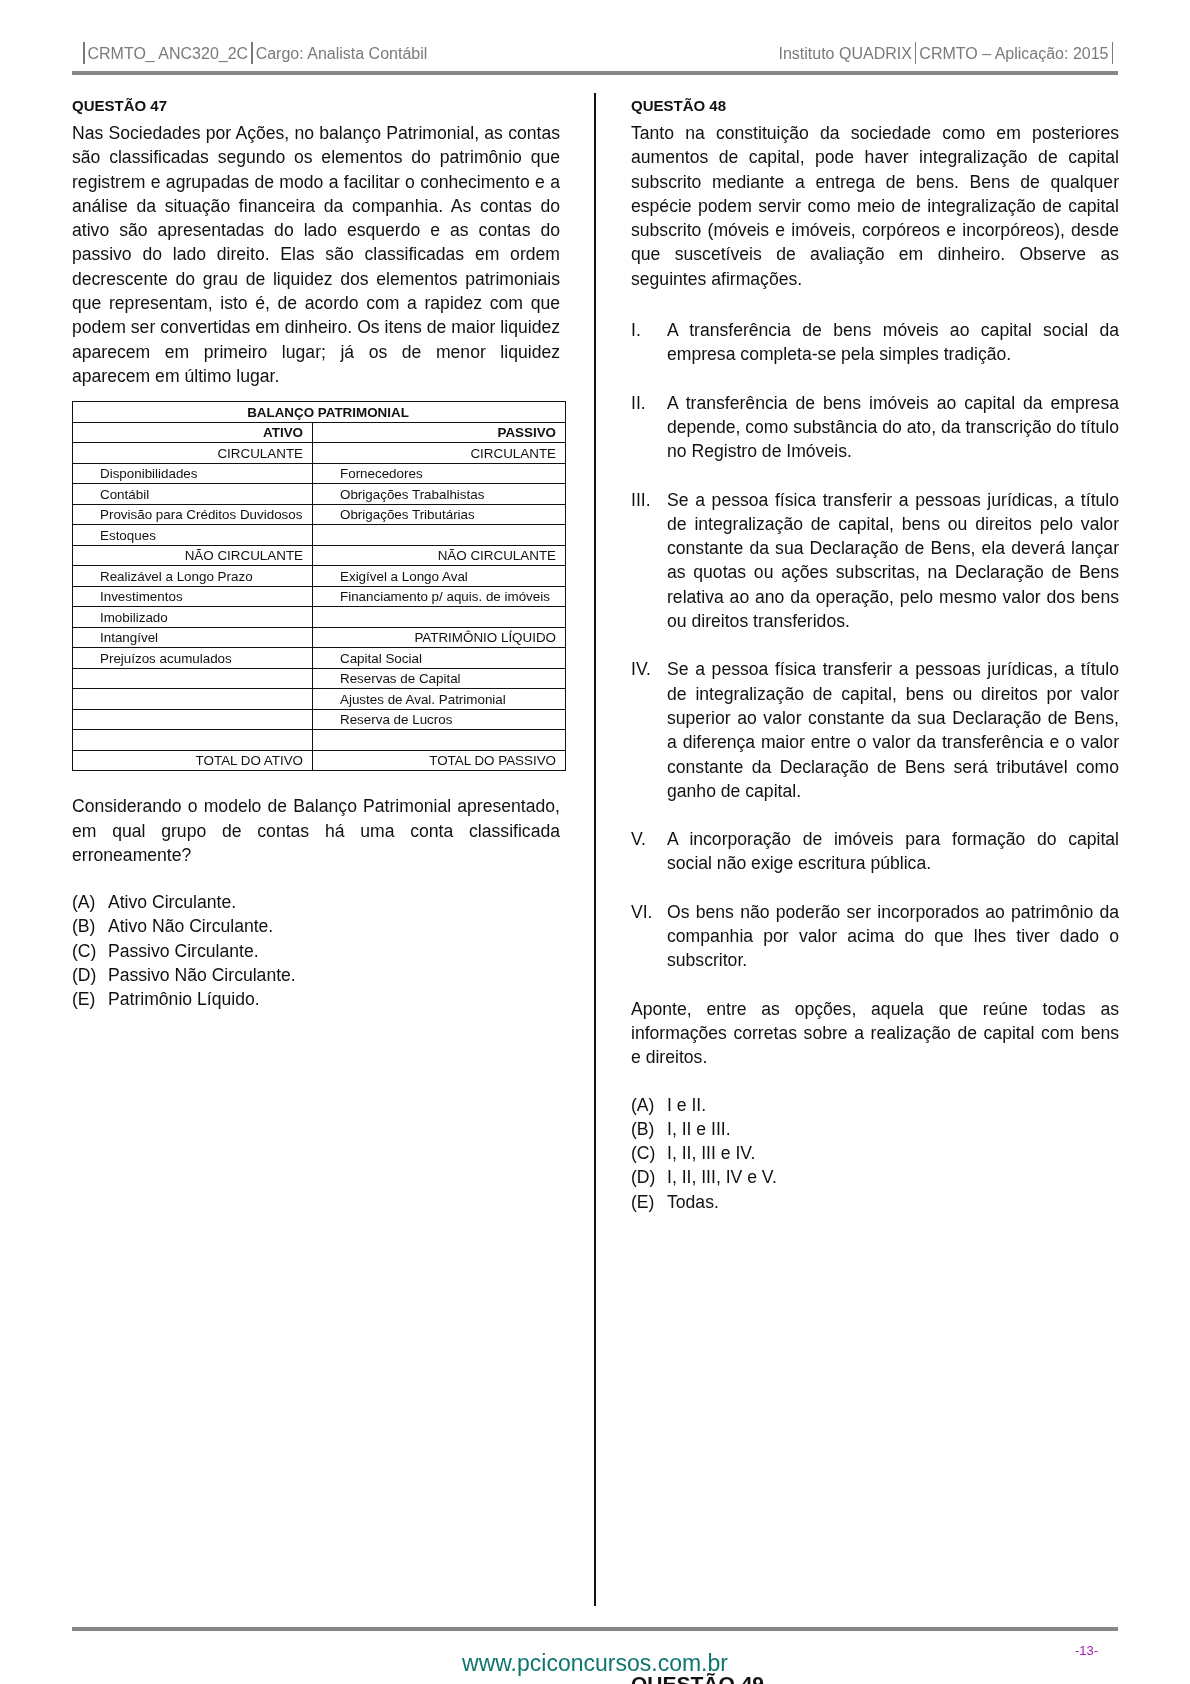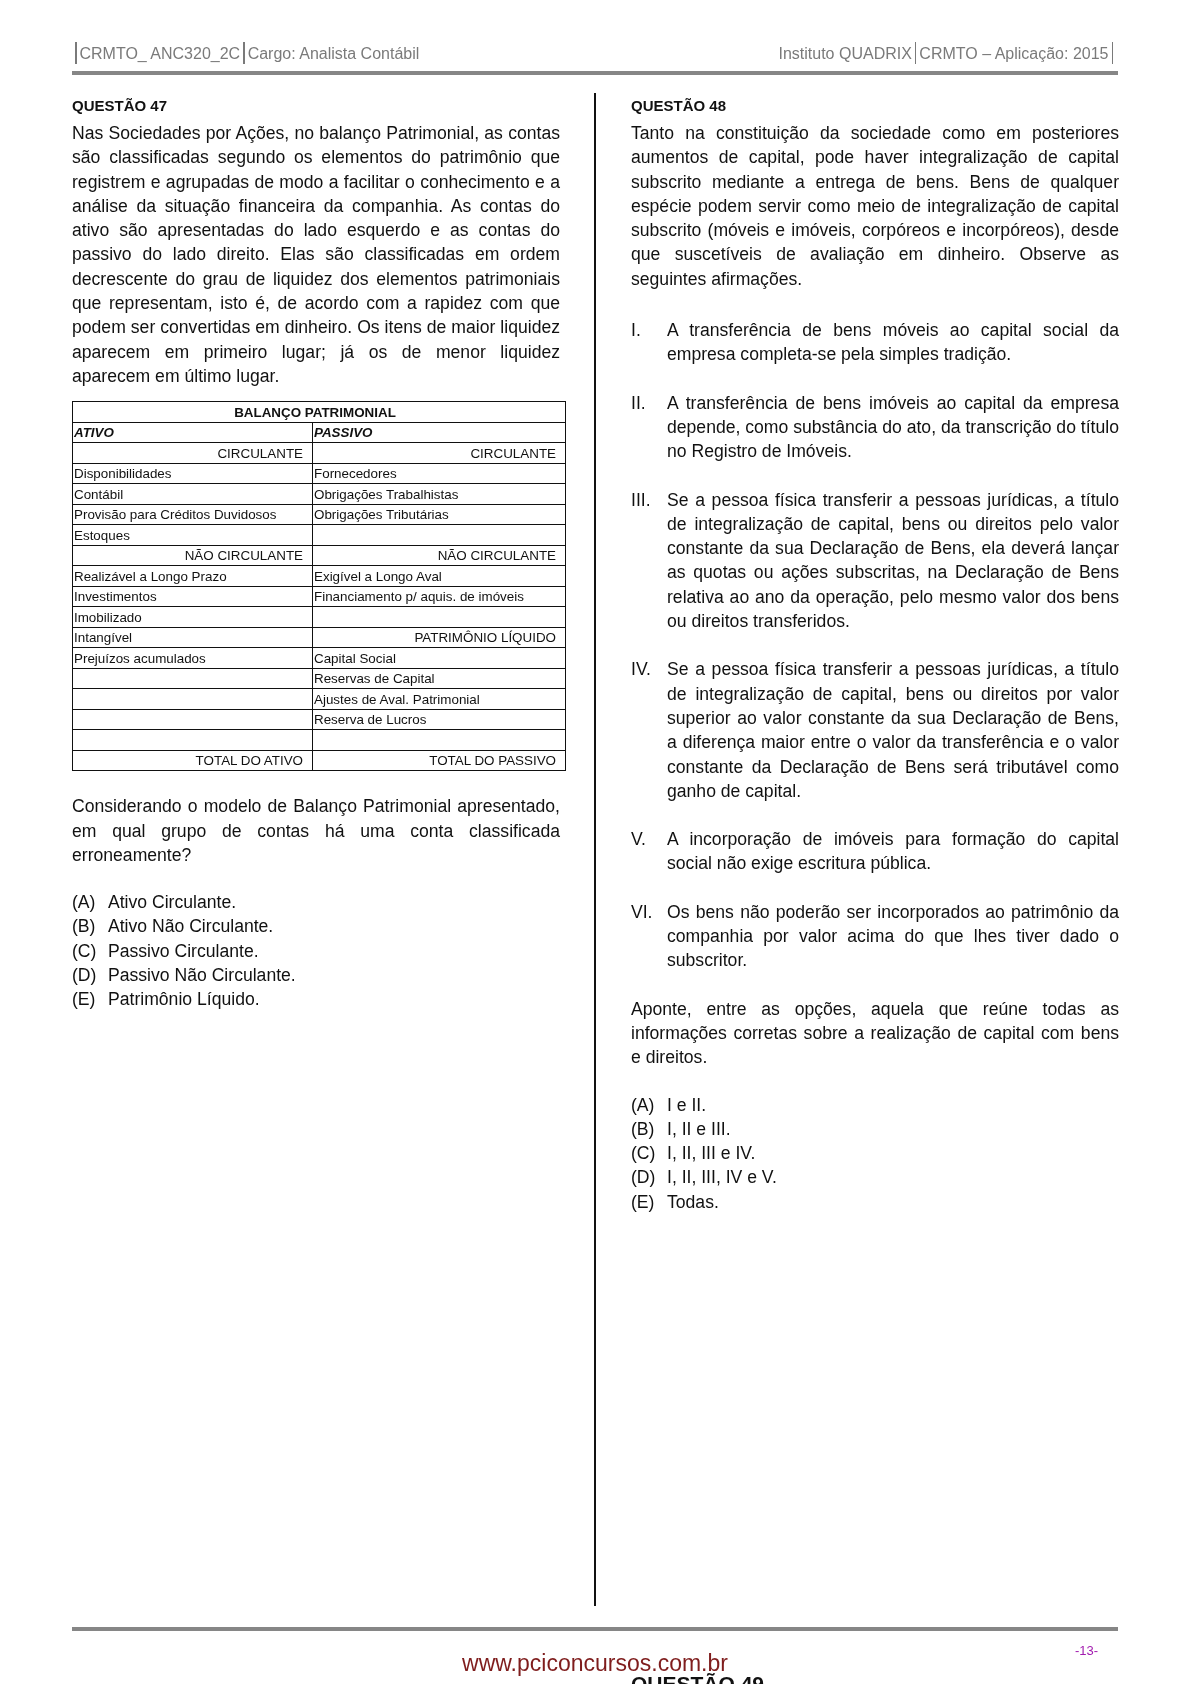--- a/index.html
+++ b/index.html
@@ -7,43 +7,43 @@
     body {
       position: relative;
       font-family: "Liberation Sans", "DejaVu Sans", sans-serif;
       color: #111;
       overflow: hidden;
     }
     .header {
       position: absolute; left: 72px; top: 40px; width: 1044px; height: 26px;
       font-size: 16px; color: #7a7a7a;
     }
-    .header .left { position: absolute; left: 0; top: 2px; white-space: nowrap; }
+    .header .left { position: absolute; left: 8px; top: 2px; white-space: nowrap; }
     .header .right { position: absolute; right: 0; top: 2px; white-space: nowrap; }
     .header .sep { display: inline-block; width: 1.5px; height: 22px; background: #7a7a7a; vertical-align: -5px; margin: 0 3px; }
     .rule-top { position: absolute; left: 72px; top: 71px; width: 1046px; height: 4px; background: #868686; }
     .rule-bottom { position: absolute; left: 72px; top: 1627px; width: 1046px; height: 4px; background: #868686; }
     .col-divider { position: absolute; left: 594px; top: 93px; width: 1.5px; height: 1513px; background: #111; }
 
     .col { position: absolute; width: 488px; font-size: 17.6px; line-height: 24.3px; }
     .col-left { left: 72px; top: 93px; }
     .col-right { left: 631px; top: 93px; }
 
     .qtitle { font-weight: bold; font-size: 15px; line-height: 26px; margin-bottom: 2px; }
     .para { text-align: justify; }
 
     table.bp {
       border-collapse: collapse; width: 494px; margin-top: 13px;
       font-size: 13.4px; line-height: 16px;
     }
     table.bp td, table.bp th {
-      border: 1.3px solid #111; height: 20.5px; padding: 1px 9px 0 1px; text-align: left; font-weight: normal;
+      border: 1.3px solid #111; height: 20.5px; padding: 1px 9px 0 27px; text-align: left; font-weight: normal;
     }
     table.bp th.caption { text-align: center; font-weight: bold; }
-    table.bp th.colhead { text-align: left; font-weight: bold; font-style: italic; }
+    table.bp th.colhead { text-align: right; font-weight: bold; }
     table.bp td.b { font-weight: normal; text-align: right; }
     table.bp col.c1 { width: 240px; }
 
     .question { margin-top: 23px; }
     .options { margin-top: 23px; }
     .option { display: flex; }
     .option .letter { width: 36px; flex: none; }
 
     .items { margin-top: 27px; }
     .item { display: flex; margin-bottom: 24px; }
@@ -234,13 +234,13 @@
         <span class="letter">(E)</span>
         <span>Todas.</span>
       </div>
   </div>
 </div>
 
 <div class="q49">QUESTÃO 49</div>
 
 <div class="rule-bottom"></div>
 <div class="page-num">-13-</div>
-<div class="site" style="color: #7f1d1d;">www.pciconcursos.com.br</div>
+<div class="site" style="color: #0f766e;">www.pciconcursos.com.br</div>
 
 </body></html>

